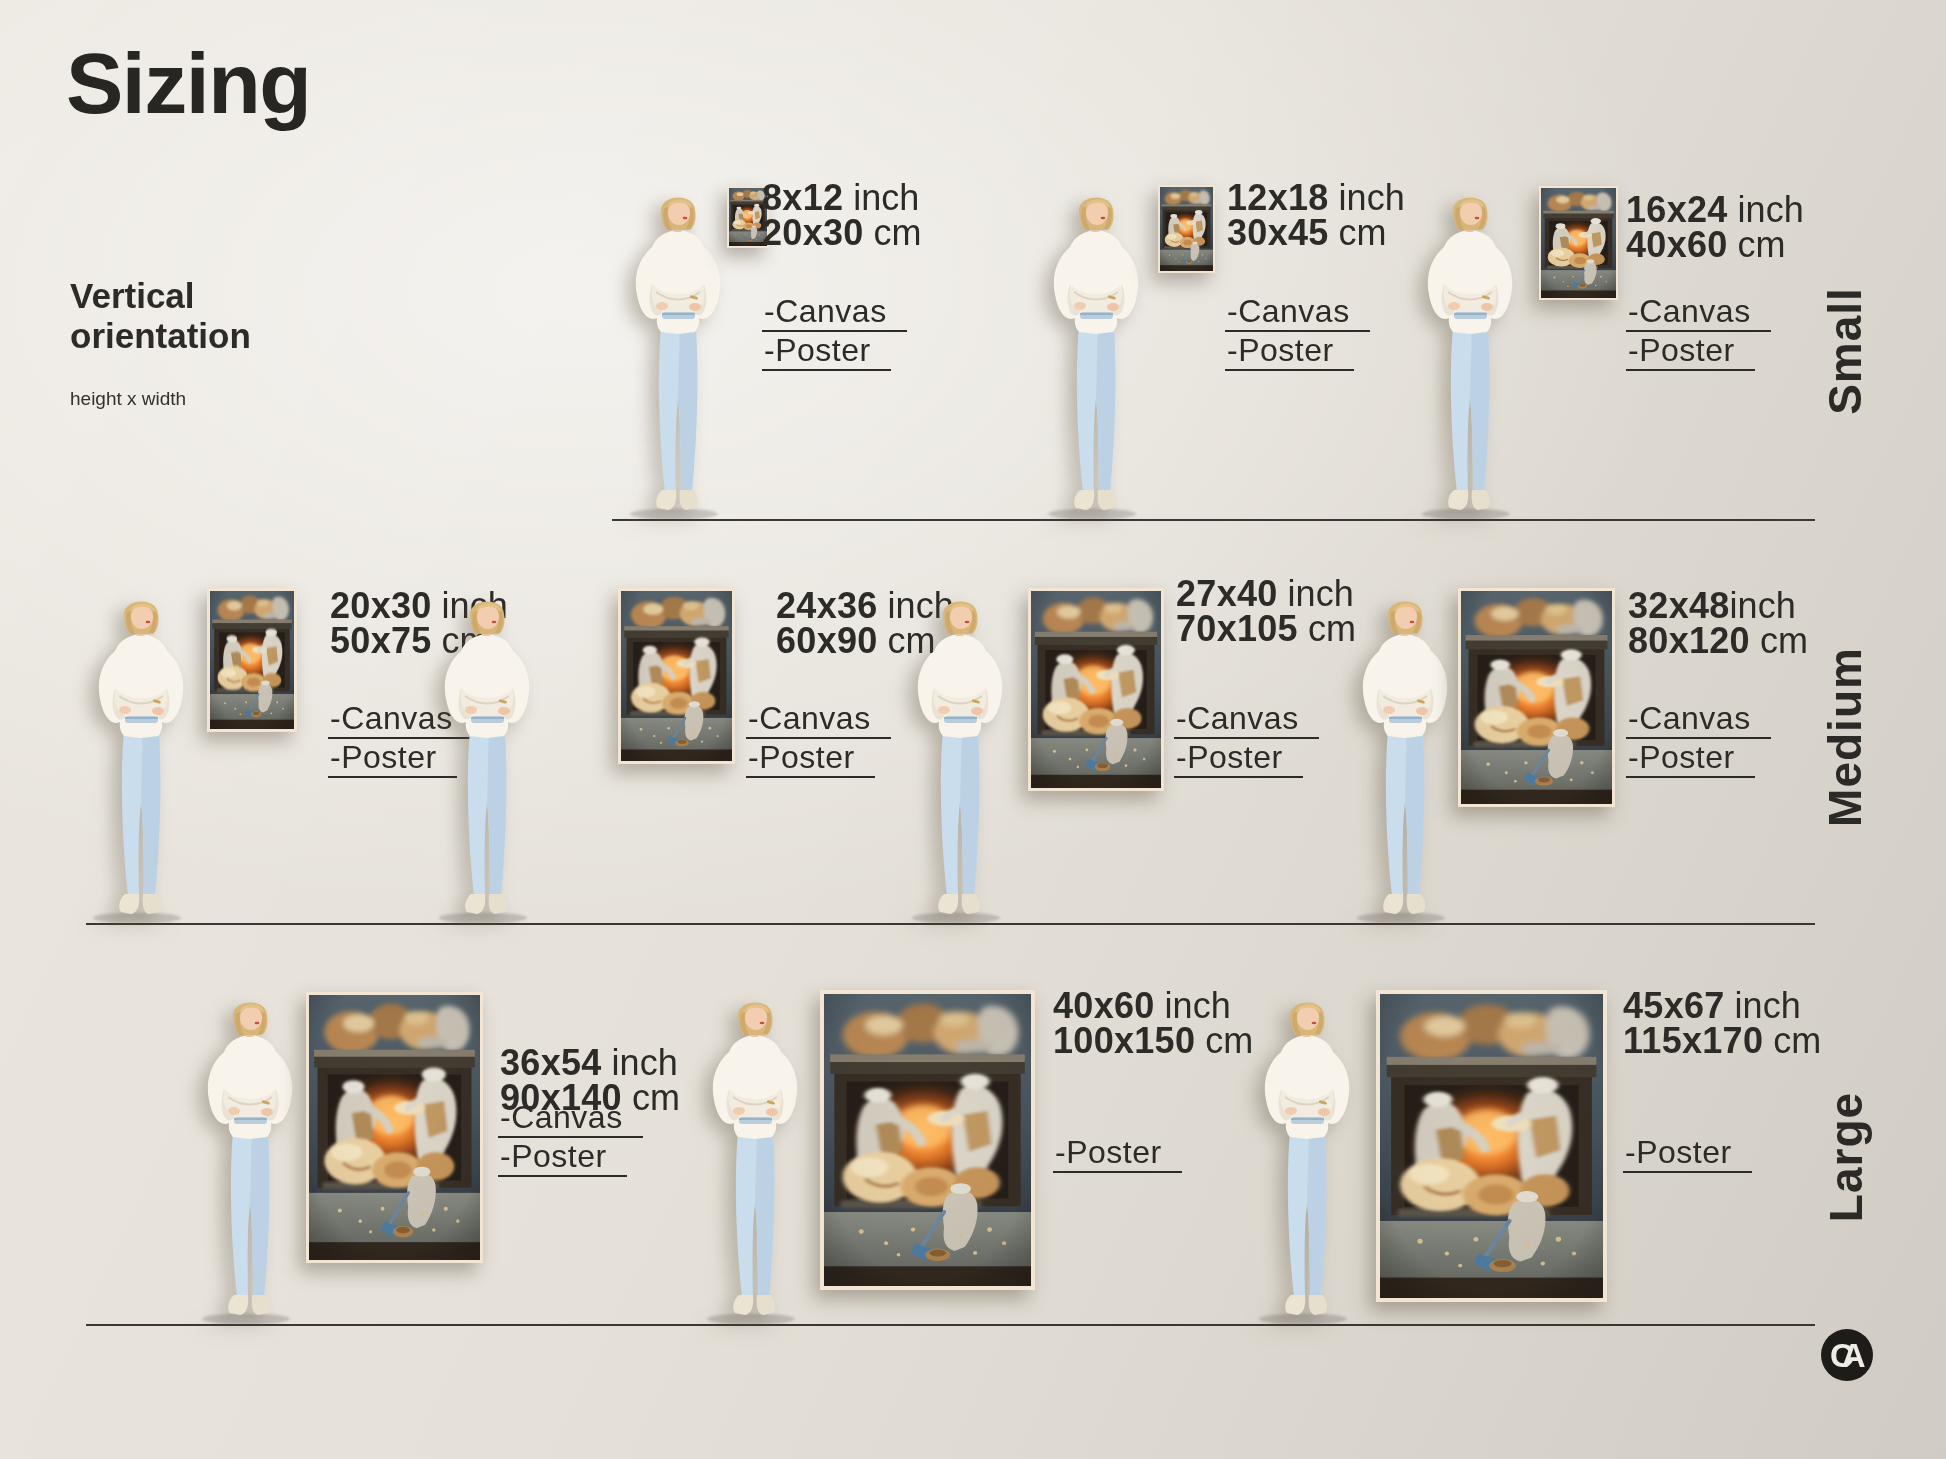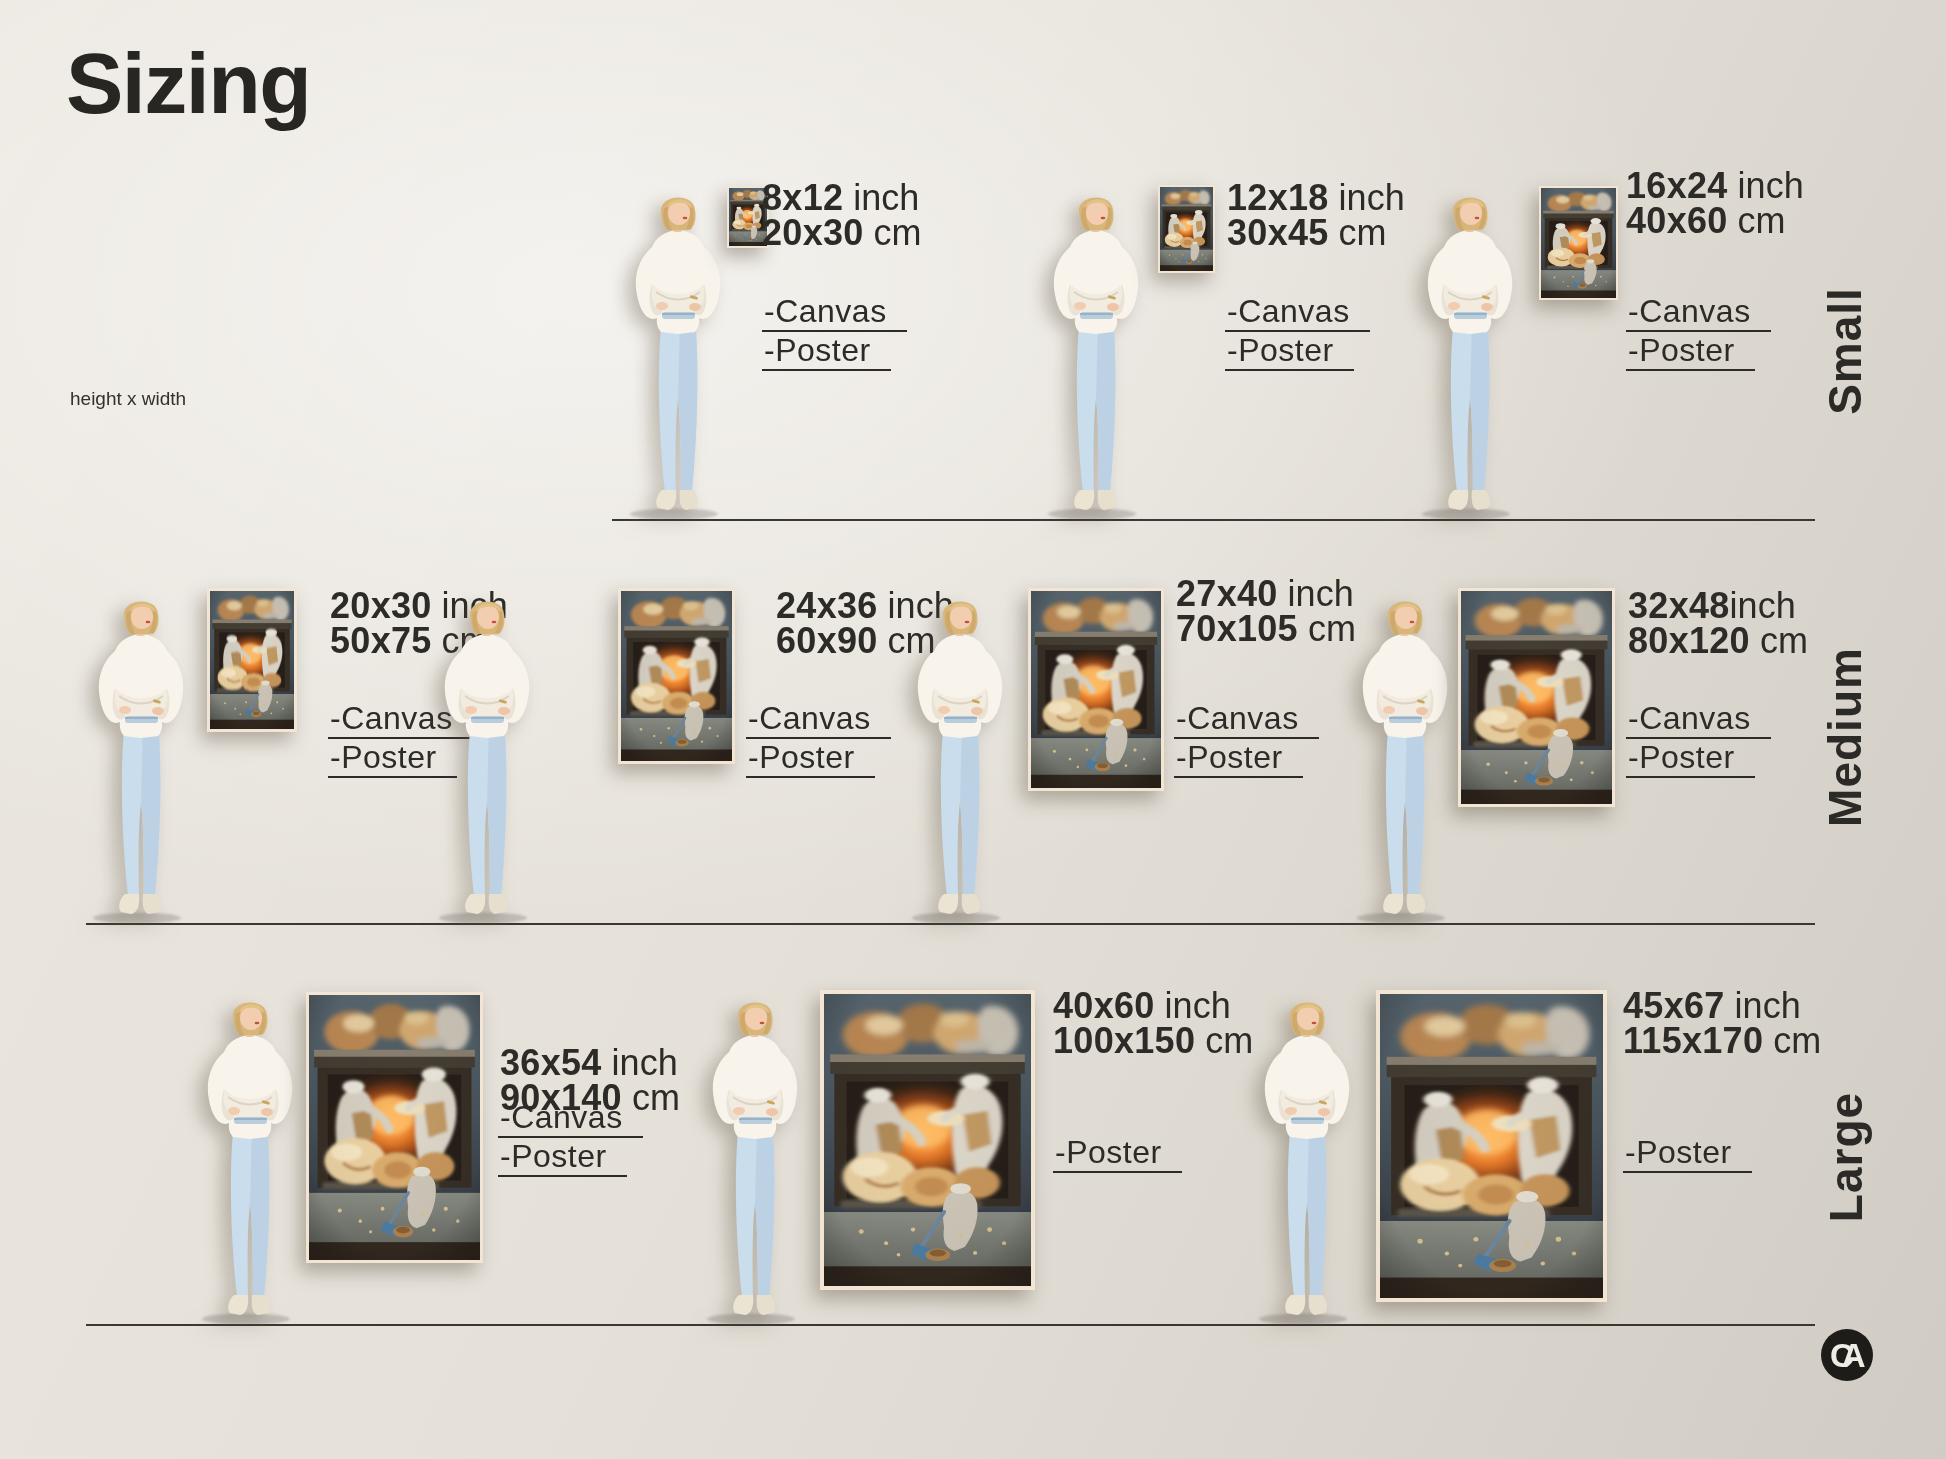--- a/index.html
+++ b/index.html
@@ -168,20 +168,24 @@
       <ellipse cx="67" cy="34" rx="2.4" ry="1.3" fill="#c2503f"></ellipse>
     </g>
   </defs>
 </svg>
 
 <div id="stage">
 
   <div class="abs title">
     <div>Sizing</div>
   </div>
+  <div class="abs subtitle">
+    <div>Vertical</div>
+    <div>orientation</div>
+  </div>
   <div class="abs note">height x width</div>
 
   <div class="vlabel" style="left:1845px;top:351px">Small</div>
   <div class="vlabel" style="left:1845px;top:737px">Medium</div>
   <div class="vlabel" style="left:1846px;top:1157px">Large</div>
 
   <div class="baseline" style="left:612px;top:519px;width:1203px"></div>
   <div class="baseline" style="left:86px;top:923px;width:1729px"></div>
   <div class="baseline" style="left:86px;top:1324px;width:1729px"></div>
 
@@ -225,21 +229,21 @@
 
   <div>
     <svg class="woman" style="left:1410px;top:184px" viewBox="0 0 120 336" preserveAspectRatio="xMidYMax meet">
         <use href="#womang"></use>
       </svg>
     <div class="poster thin" style="left:1539px;top:186px;width:79px;height:114px">
       <svg viewBox="0 0 100 150" preserveAspectRatio="none">
           <use href="#artg"></use>
         </svg>
     </div>
-    <div class="sizetext" style="left:1626px;top:168px">
+    <div class="sizetext" style="left:1626px;top:192px">
       <div class="sline"><span class="b">16x24</span><span> inch</span></div>
       <div class="sline"><span class="b">40x60</span><span> cm</span></div>
     </div>
     <div class="links" style="left:1626px;top:296px">
       <a class="flink">-Canvas</a>
       <a class="flink">-Poster</a>
     </div>
   </div>
 
   <div>

